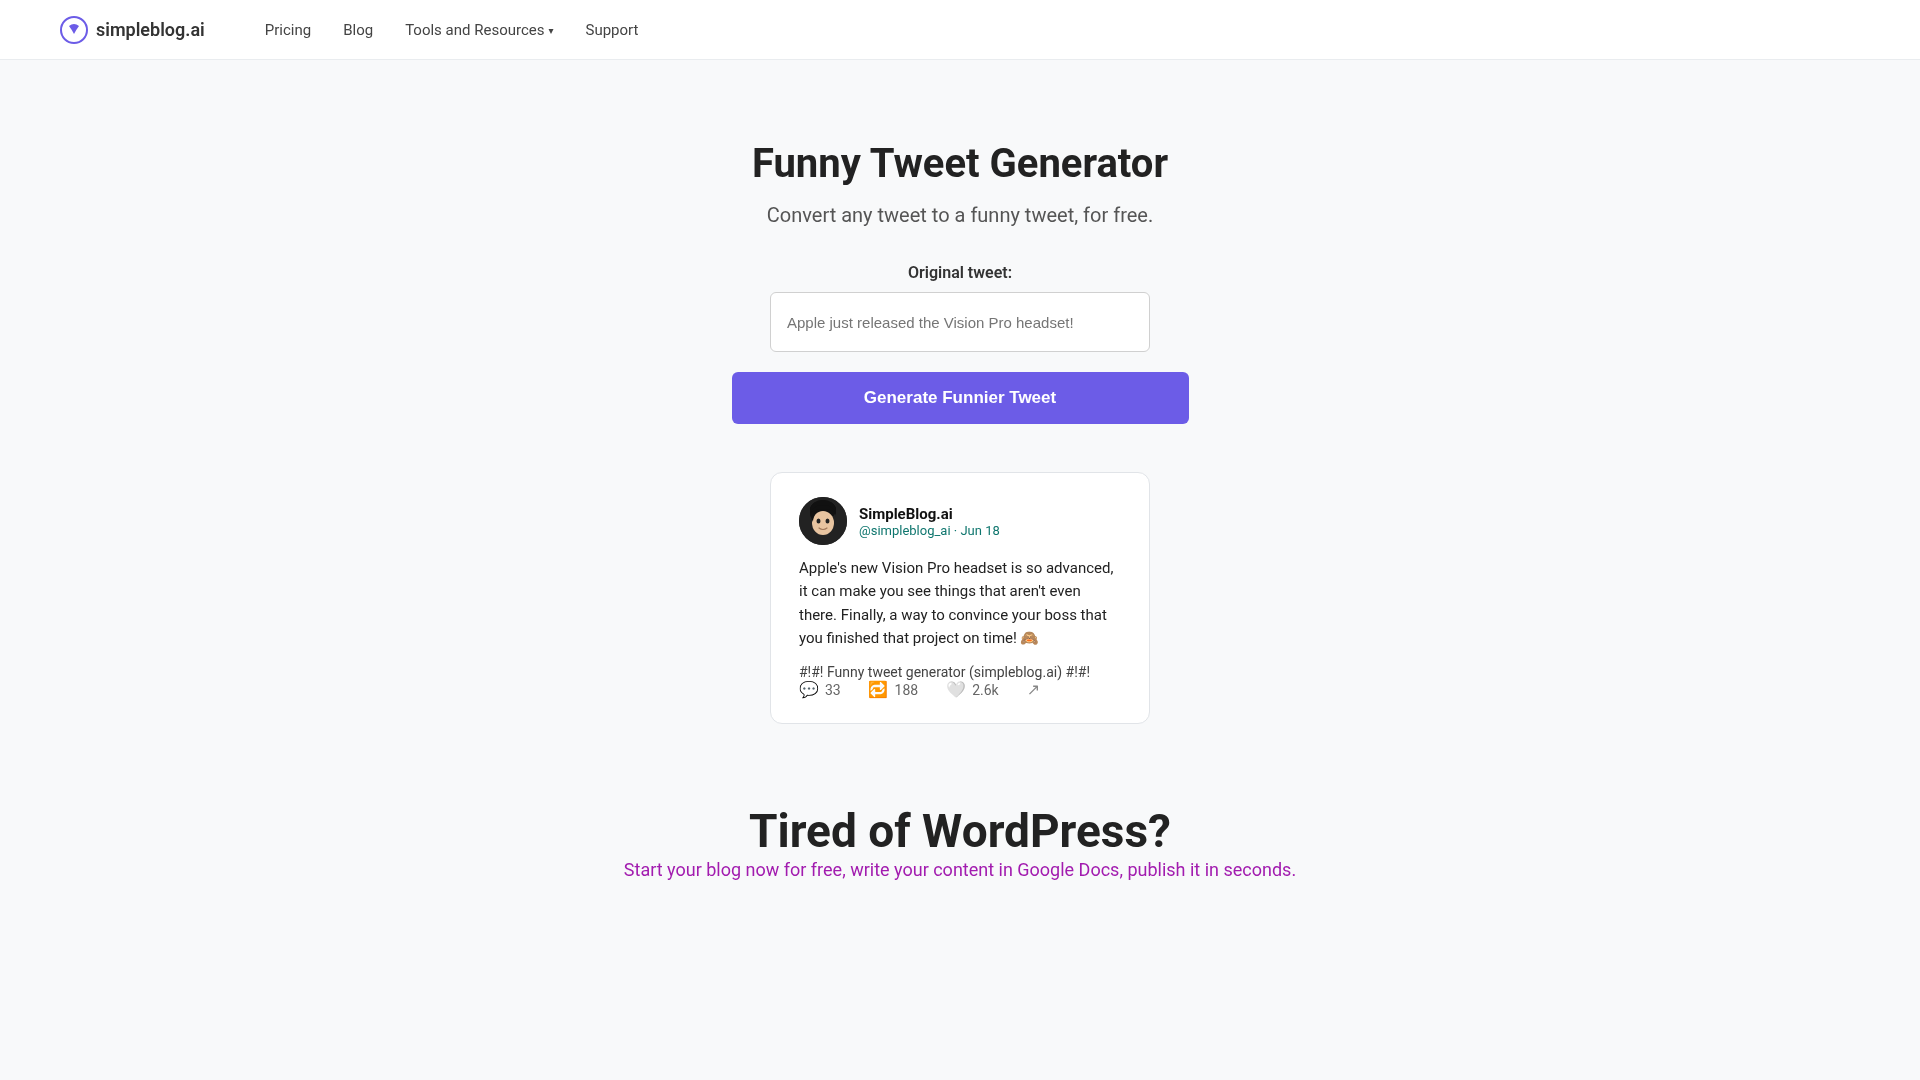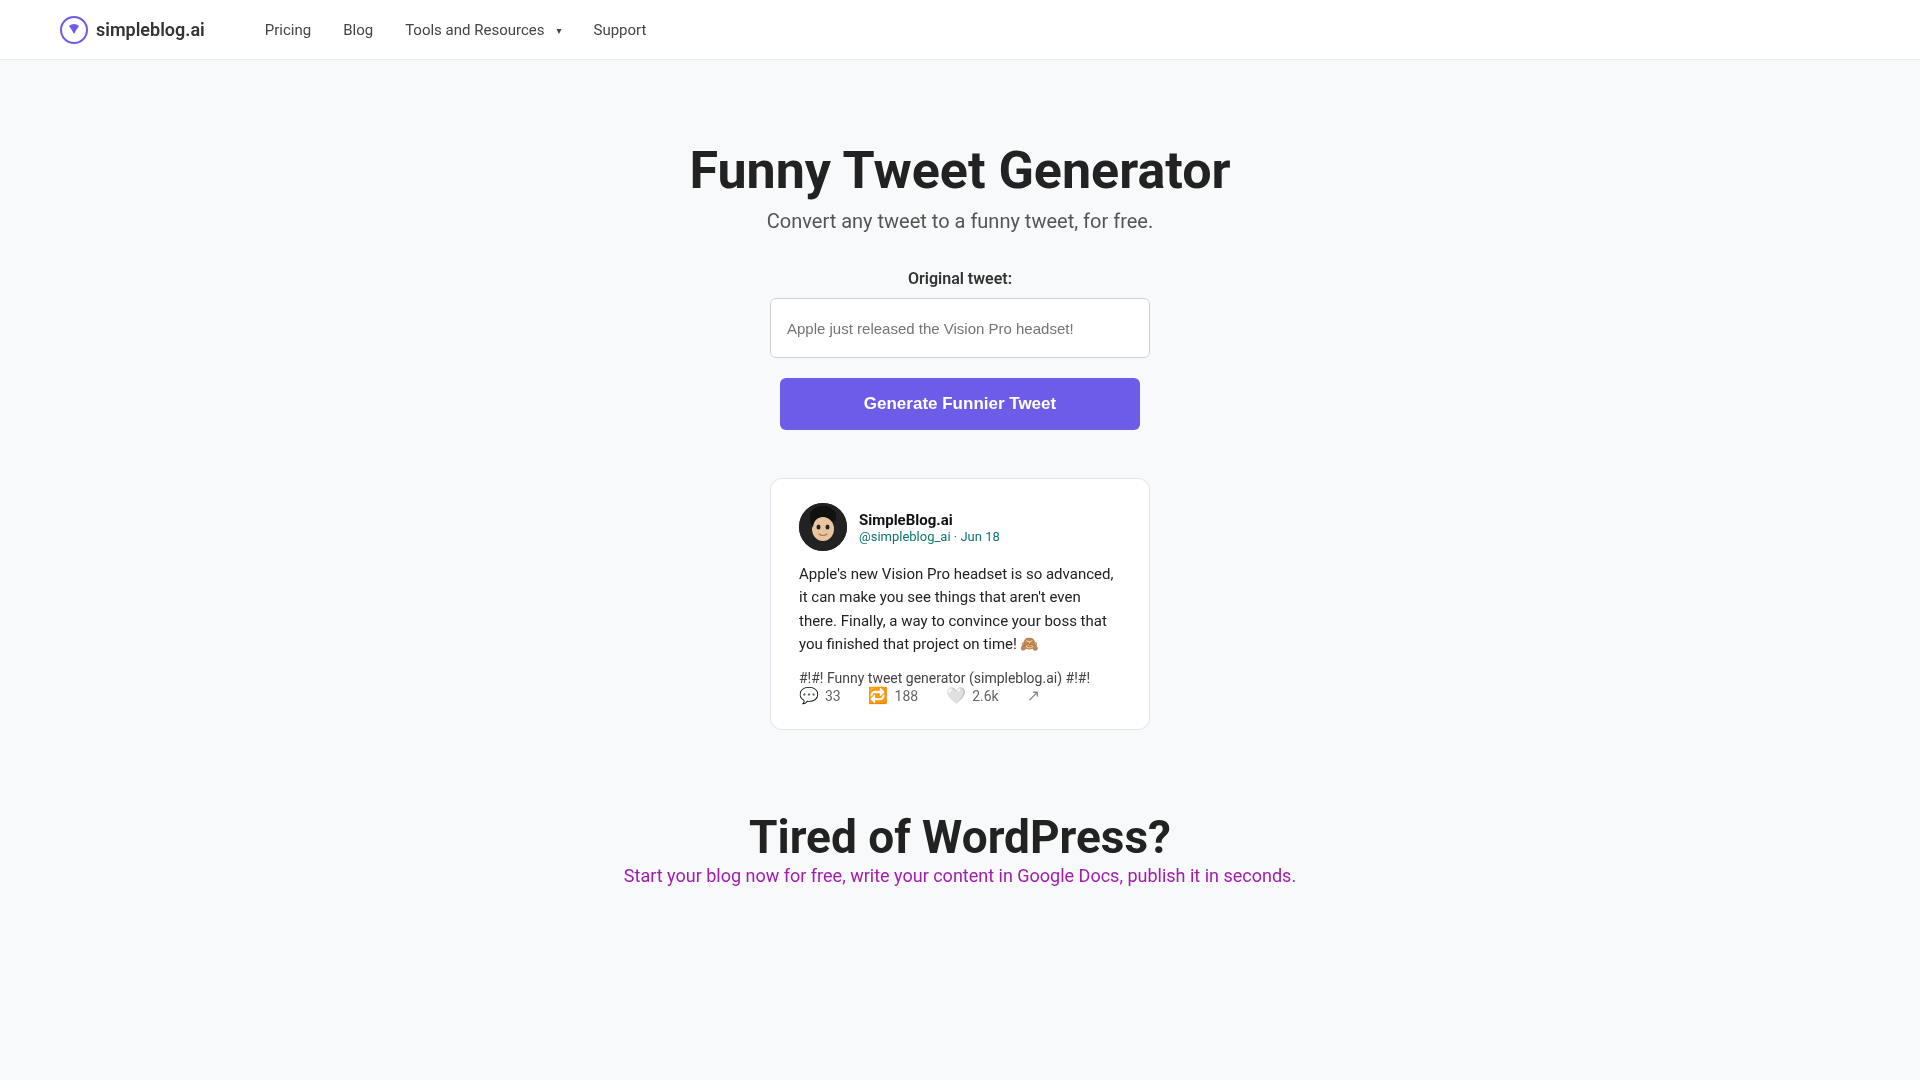--- a/index.html
+++ b/index.html
@@ -53,45 +53,45 @@
 
     .nav-links a {
       text-decoration: none;
       color: #444;
       font-size: 15px;
     }
 
     .nav-dropdown {
       display: flex;
       align-items: center;
-      gap: 12px;
+      gap: 4px;
       cursor: pointer;
       color: #444;
       font-size: 15px;
     }
 
     .chevron-icon {
       font-size: 10px;
       margin-top: 1px;
     }
 
     
     main {
       display: flex;
       flex-direction: column;
       align-items: center;
       padding: 80px 20px 60px;
     }
 
     .page-title {
-      font-size: 52px;
+      font-size: 40px;
       font-weight: 700;
       color: #222;
       text-align: center;
-      margin-bottom: 8px;
+      margin-bottom: 16px;
     }
 
     .page-subtitle {
       font-size: 20px;
       color: #555;
       text-align: center;
       margin-bottom: 36px;
     }
 
     .input-label {
@@ -118,21 +118,21 @@
 
     .generate-btn {
       background: #6c5ce7;
       color: #fff;
       border: none;
       border-radius: 6px;
       padding: 16px 48px;
       font-size: 17px;
       font-weight: 600;
       cursor: pointer;
-      width: 360px;
+      width: 457px;
       margin-bottom: 48px;
     }
 
     
     .tweet-card {
       background: #fff;
       border: 1px solid #e1e4e8;
       border-radius: 12px;
       padding: 24px 28px;
       width: 380px;

